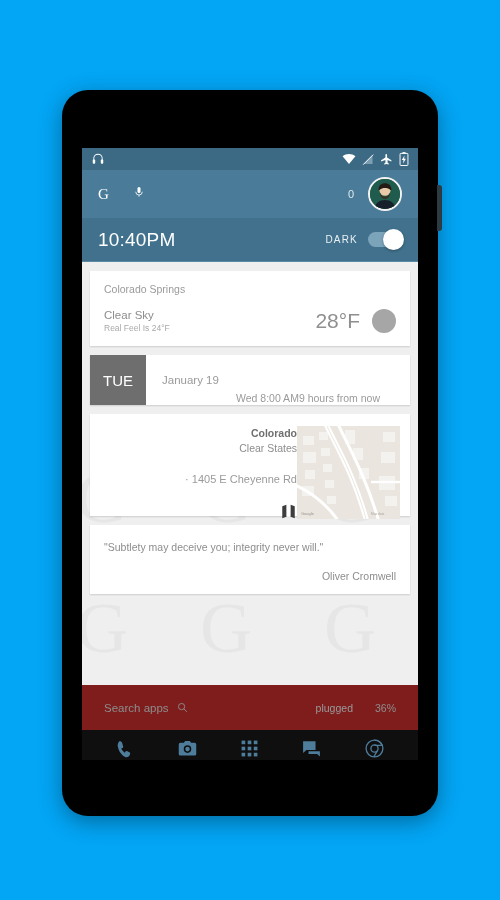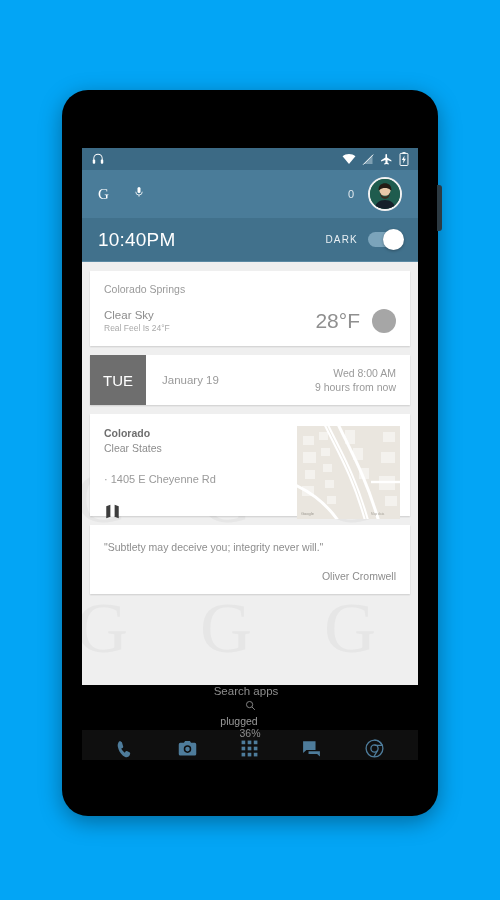--- a/index.html
+++ b/index.html
@@ -220,40 +220,40 @@
     flex: 1;
     display: flex;
     align-items: center;
     padding-left: 16px;
   }
   #cal-date {
     color: #9a9a9a;
     font-size: 11.5px;
   }
   #cal-right {
-    padding-right: 14px;
-    display: flex;
-    flex-direction: column;
+    padding-right: 30px;
+    display: flex;
+    flex-direction: row;
     justify-content: center;
     align-items: flex-end;
   }
   #cal-when, #cal-rel {
     color: #9a9a9a;
     font-size: 10.5px;
     line-height: 1.35;
   }
 
   
   #location-card {
     display: flex;
     height: 102px;
     padding: 12px 10px 0 14px;
     box-sizing: border-box;
   }
-  #loc-text { flex: 1; }
+  #loc-text { flex: 1; text-align: right; }
   #loc-region {
     color: #6f6f6f;
     font-size: 10.5px;
     font-weight: bold;
     line-height: 1.45;
   }
   #loc-country {
     color: #8d8d8d;
     font-size: 10.5px;
     line-height: 1.45;
@@ -282,28 +282,27 @@
   #quote-author {
     color: #8d8d8d;
     font-size: 10.5px;
     text-align: right;
     margin-top: 17px;
   }
 
   
   #apps-bar {
     height: 45px;
-    background: #000000;
+    background: #7f1d1d;
     display: flex;
     align-items: center;
     padding: 0 22px;
     box-sizing: border-box;
     position: relative;
     z-index: 1;
-    flex-direction: column;
   }
   #search-apps-label {
     color: #8d8d8d;
     font-size: 11.5px;
     margin-right: 8px;
   }
   #battery-state {
     color: #9a9a9a;
     font-size: 10.5px;
     margin-right: 22px;

